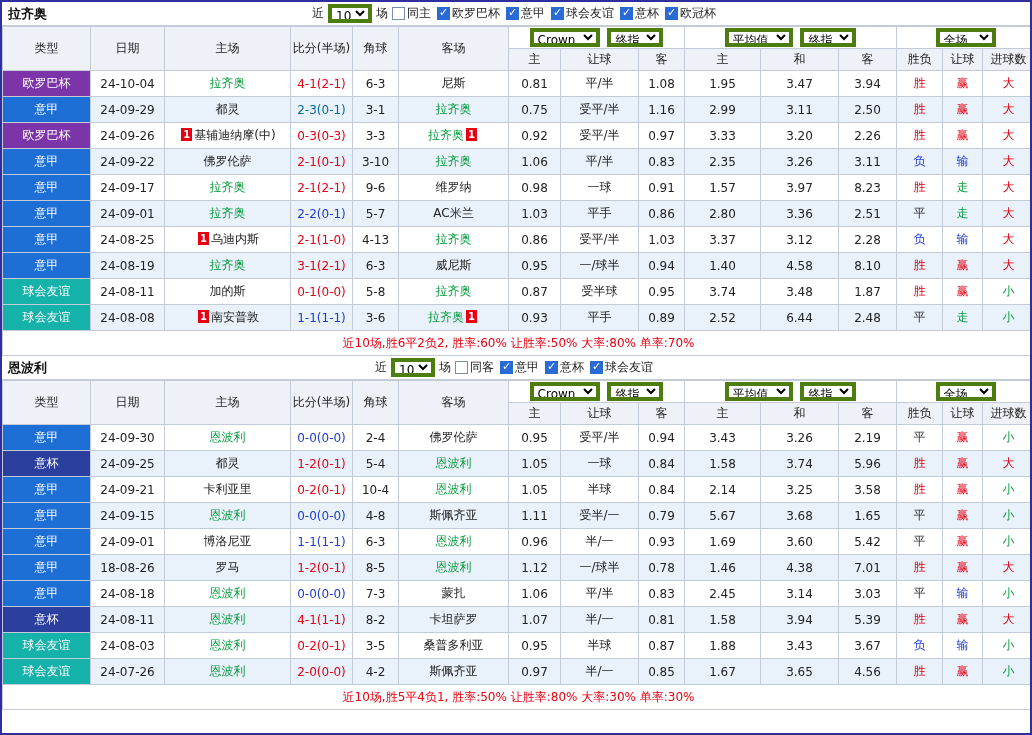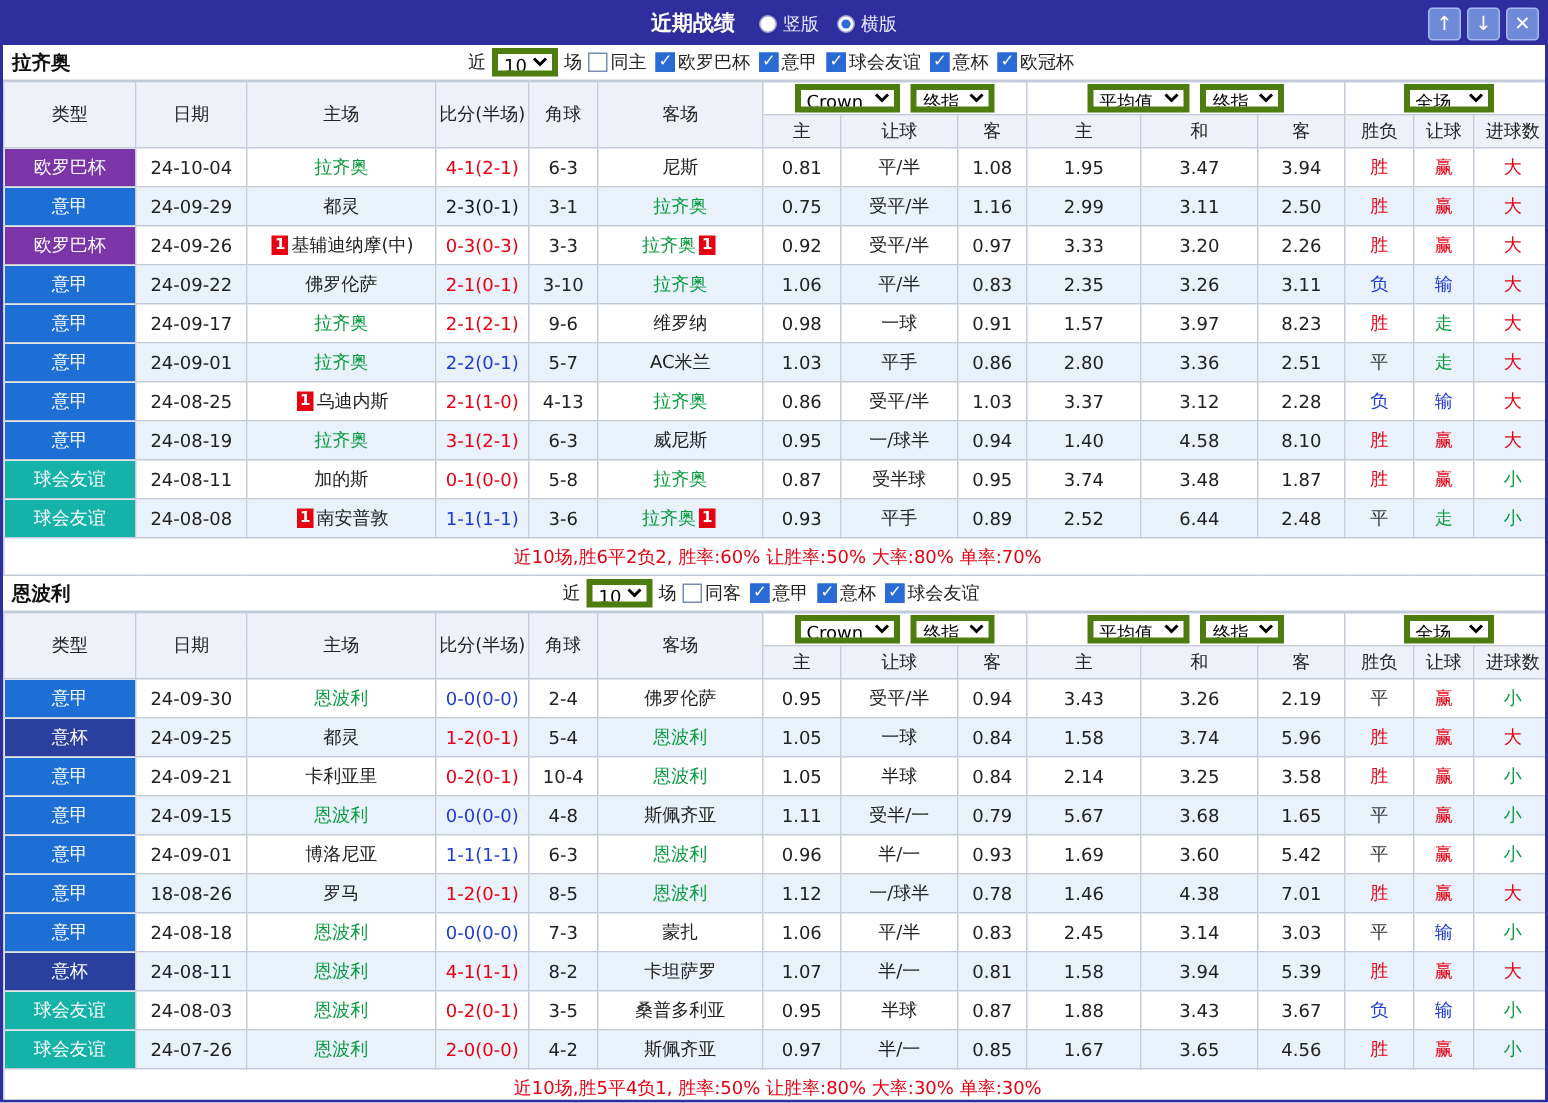--- a/index.html
+++ b/index.html
@@ -37,46 +37,20 @@
   .type-cell{color:#fff !important;}
   .results tbody td.type-cell{background:#888;}
   .card-badge{display:inline-block;min-width:11px;height:13px;line-height:13px;background:#e60012;color:#fff;font-size:10px;font-weight:bold;padding:0 1px;margin:0 2px;vertical-align:1px;}
   .summary{height:25px;text-align:center;color:#e60012;background:#fff;border:1px solid #c3cbd9;}
 </style>
 </head>
 <body>
 
 <div class="window">
 
-  <div class="titlebar">
-    <div class="title-group">
-      <span class="title">近期战绩</span>
-      <span class="radios">
-          <label class="radio">
-            <span class="circle"></span>
-            <span>竖版</span>
-          </label>
-          <label class="radio selected">
-            <span class="circle"></span>
-            <span>横版</span>
-          </label>
-        </span>
-    </div>
-    <div class="tb-buttons">
-      <div class="tb-btn">
-          <span>↑</span>
-        </div>
-      <div class="tb-btn">
-          <span>↓</span>
-        </div>
-      <div class="tb-btn">
-          <span>✕</span>
-        </div>
-    </div>
-  </div>
 
   <section class="team-section">
     <div class="filter-bar">
       <span class="team-name">拉齐奥</span>
       <div class="filter-center">
         <span>近</span>
         <select class="sel" style="width:44px"><option>10</option></select>
         <span>场</span>
         <span class="cb-group">
             <label>
@@ -171,21 +145,21 @@
             <td>3.47</td>
             <td>3.94</td>
             <td style="color: rgb(230, 0, 18);">胜</td>
             <td style="color: rgb(230, 0, 18);">赢</td>
             <td style="color: rgb(230, 0, 18);">大</td>
           </tr>
           <tr class="alt">
             <td class="type-cell" style="background: rgb(29, 111, 213);">意甲</td>
             <td>24-09-29</td>
             <td class="team"><span>都灵</span></td>
-            <td style="color: #0f172a;">2-3(0-1)</td>
+            <td style="color: #0369a1;">2-3(0-1)</td>
             <td>3-1</td>
             <td class="team"><span style="color: rgb(8, 155, 63);">拉齐奥</span></td>
             <td>0.75</td>
             <td>受平/半</td>
             <td>1.16</td>
             <td>2.99</td>
             <td>3.11</td>
             <td>2.50</td>
             <td style="color: rgb(230, 0, 18);">胜</td>
             <td style="color: rgb(230, 0, 18);">赢</td>

